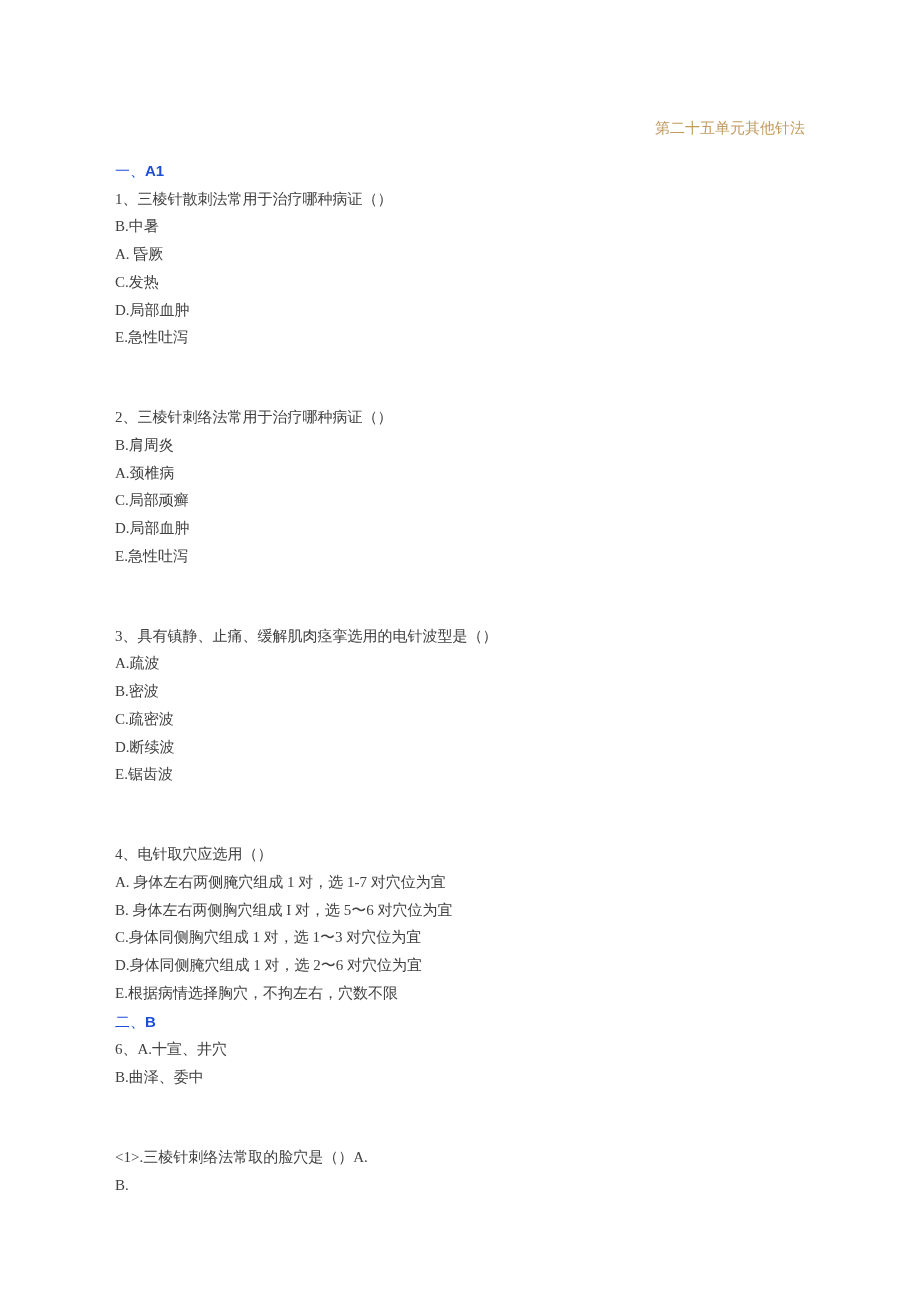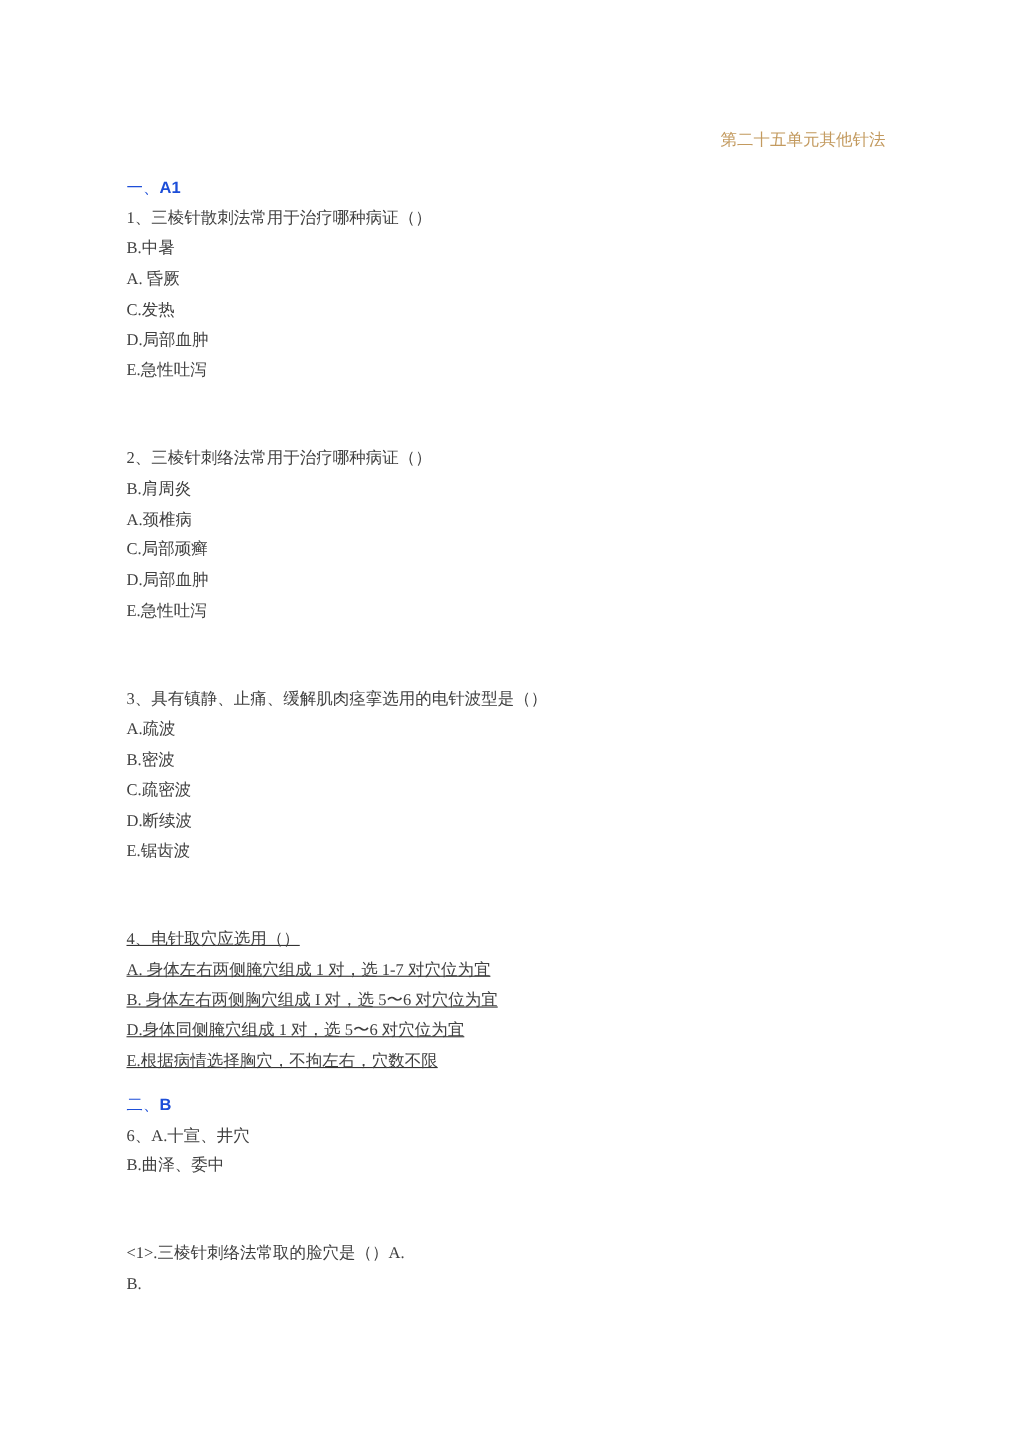--- a/index.html
+++ b/index.html
@@ -27,22 +27,21 @@
       color: #1d4ed8;
     }
     .section-header .label-bold {
       font-family: Arial, "Microsoft YaHei", sans-serif;
       font-weight: bold;
     }
     .question-block {
       margin-bottom: 52px;
     }
     .question-block:last-child {
-      margin-bottom: 11px;
-      text-decoration: underline;
+      margin-bottom: 0;
     }
     .line {
       color: #404040;
     }
   </style>
 </head>
 <body>
 
 <div class="page">
 
@@ -77,21 +76,22 @@
       <div class="line">B.密波</div>
       <div class="line">C.疏密波</div>
       <div class="line">D.断续波</div>
       <div class="line">E.锯齿波</div>
     </div>
 
     <div class="question-block">
       <div class="line">4、电针取穴应选用（）</div>
       <div class="line">A. 身体左右两侧腌穴组成 1 对，选 1-7 对穴位为宜</div>
       <div class="line">B. 身体左右两侧胸穴组成 I 对，选 5〜6 对穴位为宜</div>
-      <div class="line">D.身体同侧腌穴组成 1 对，选 5〜6 对穴位为宜</div>
+      <div class="line">C.身体同侧胸穴组成 1 对，选 1〜3 对穴位为宜</div>
+      <div class="line">D.身体同侧腌穴组成 1 对，选 2〜6 对穴位为宜</div>
       <div class="line">E.根据病情选择胸穴，不拘左右，穴数不限</div>
     </div>
   </div>
 
   <div>
     <div class="section-header">
       <span>二、</span><span class="label-bold">B</span>
     </div>
 
     <div class="question-block">

